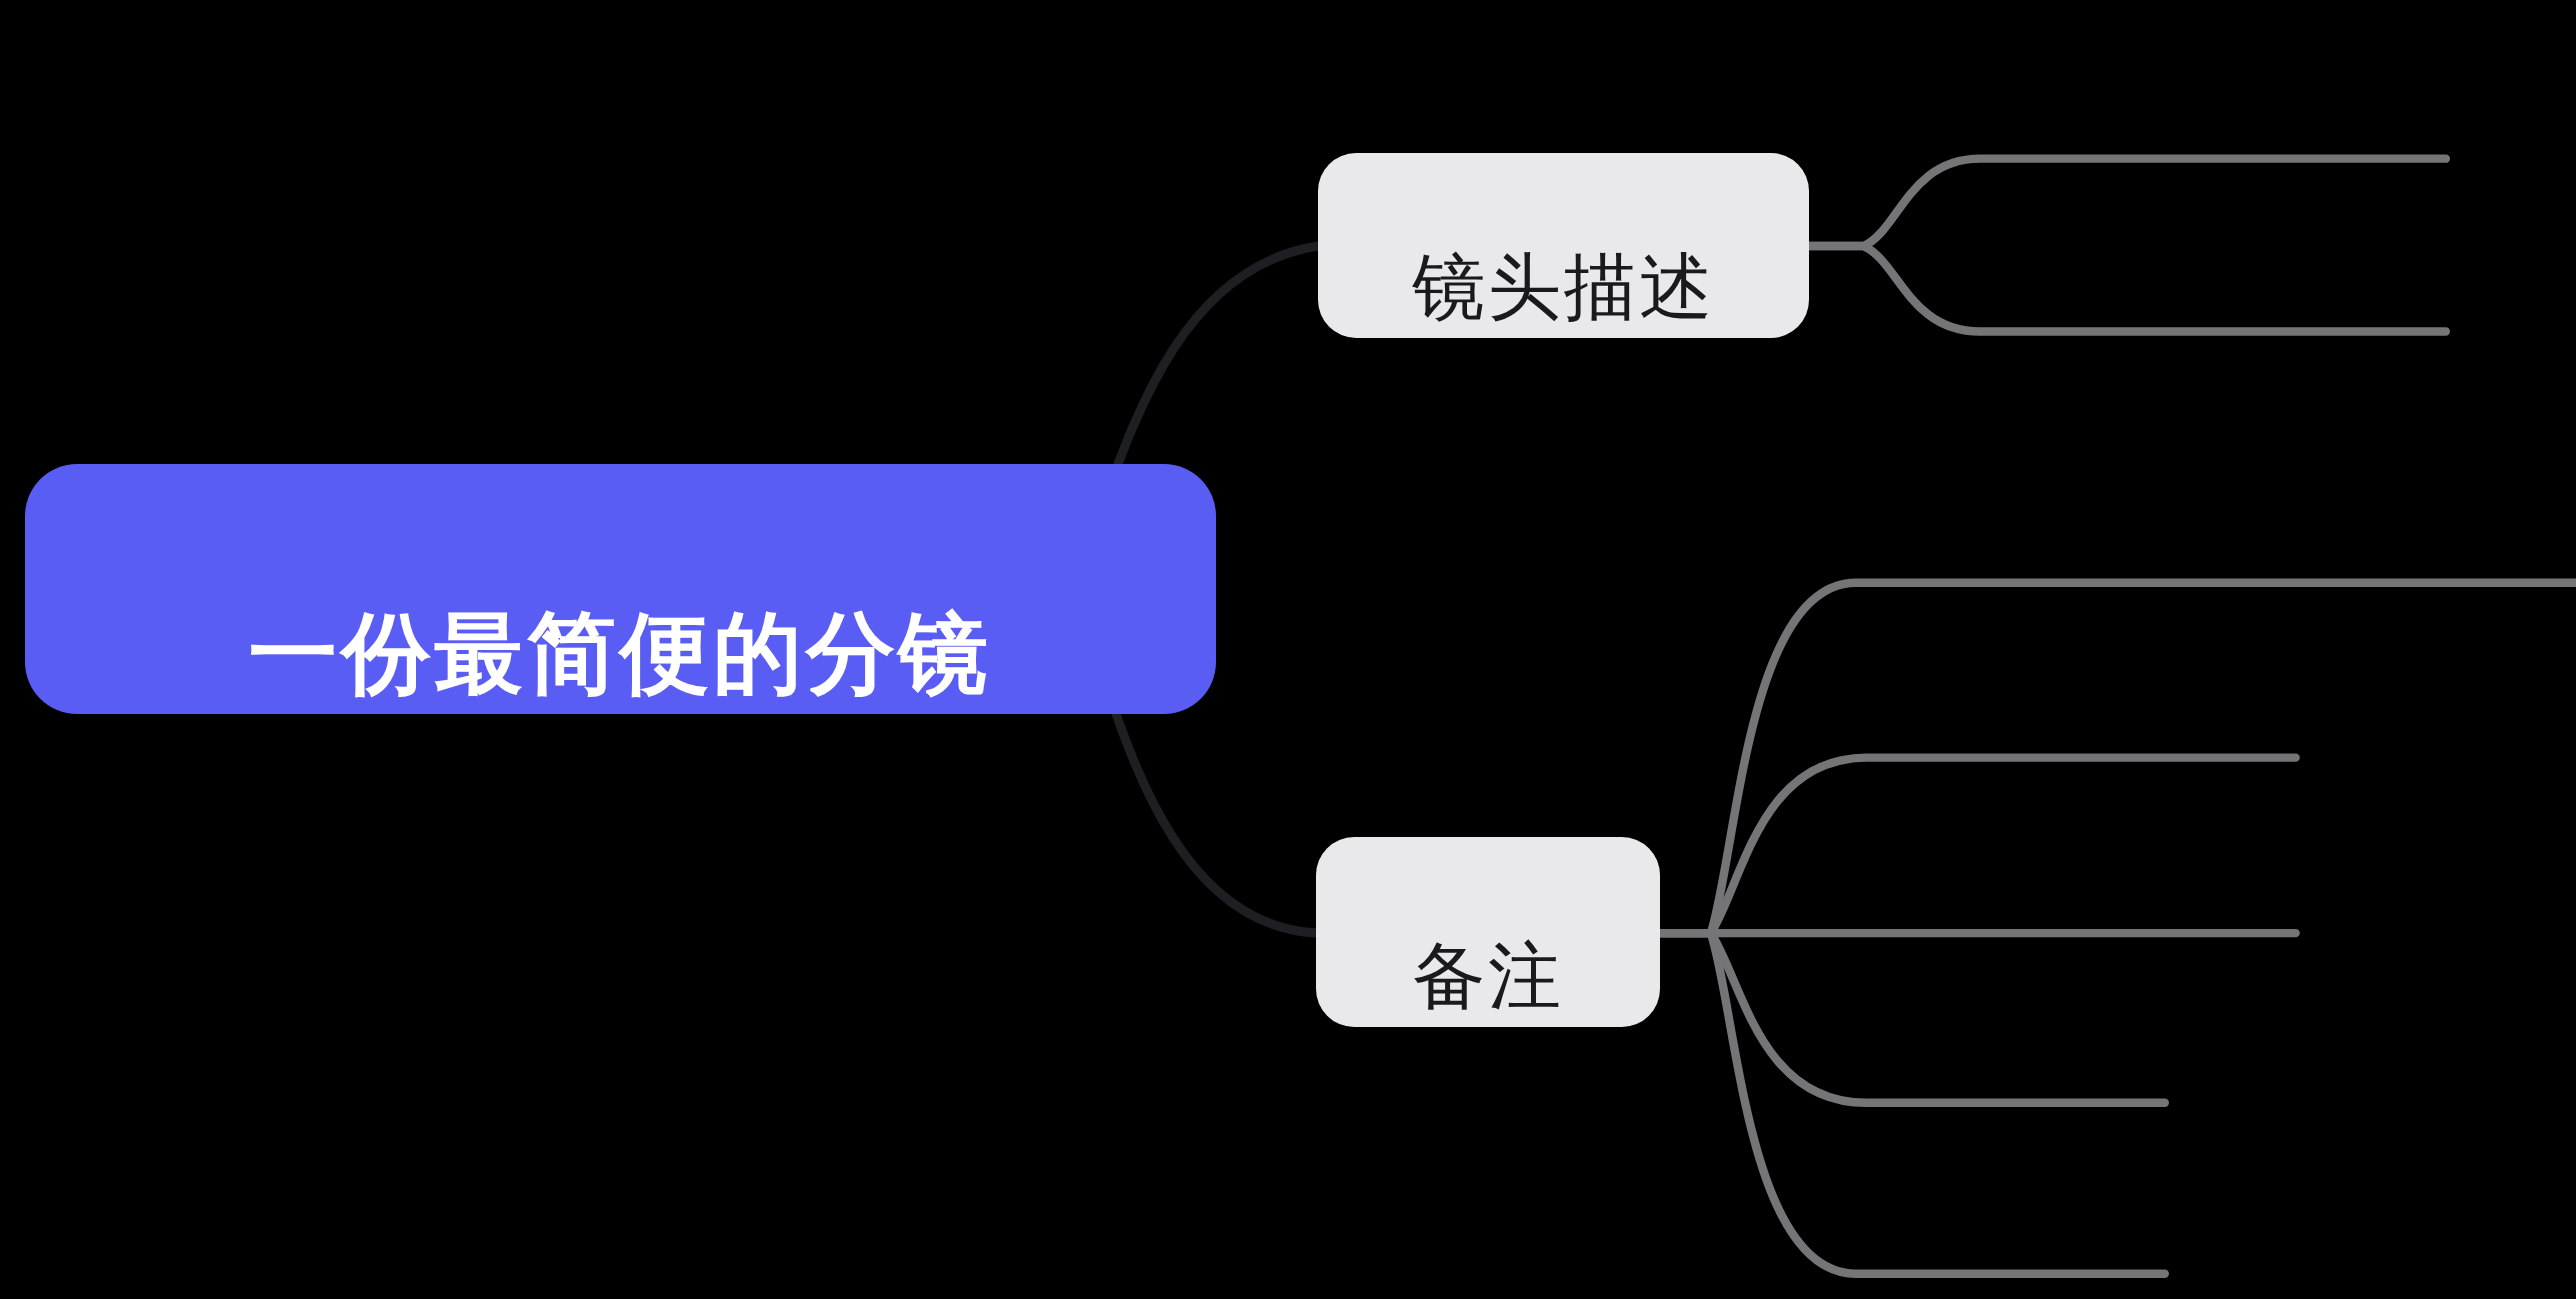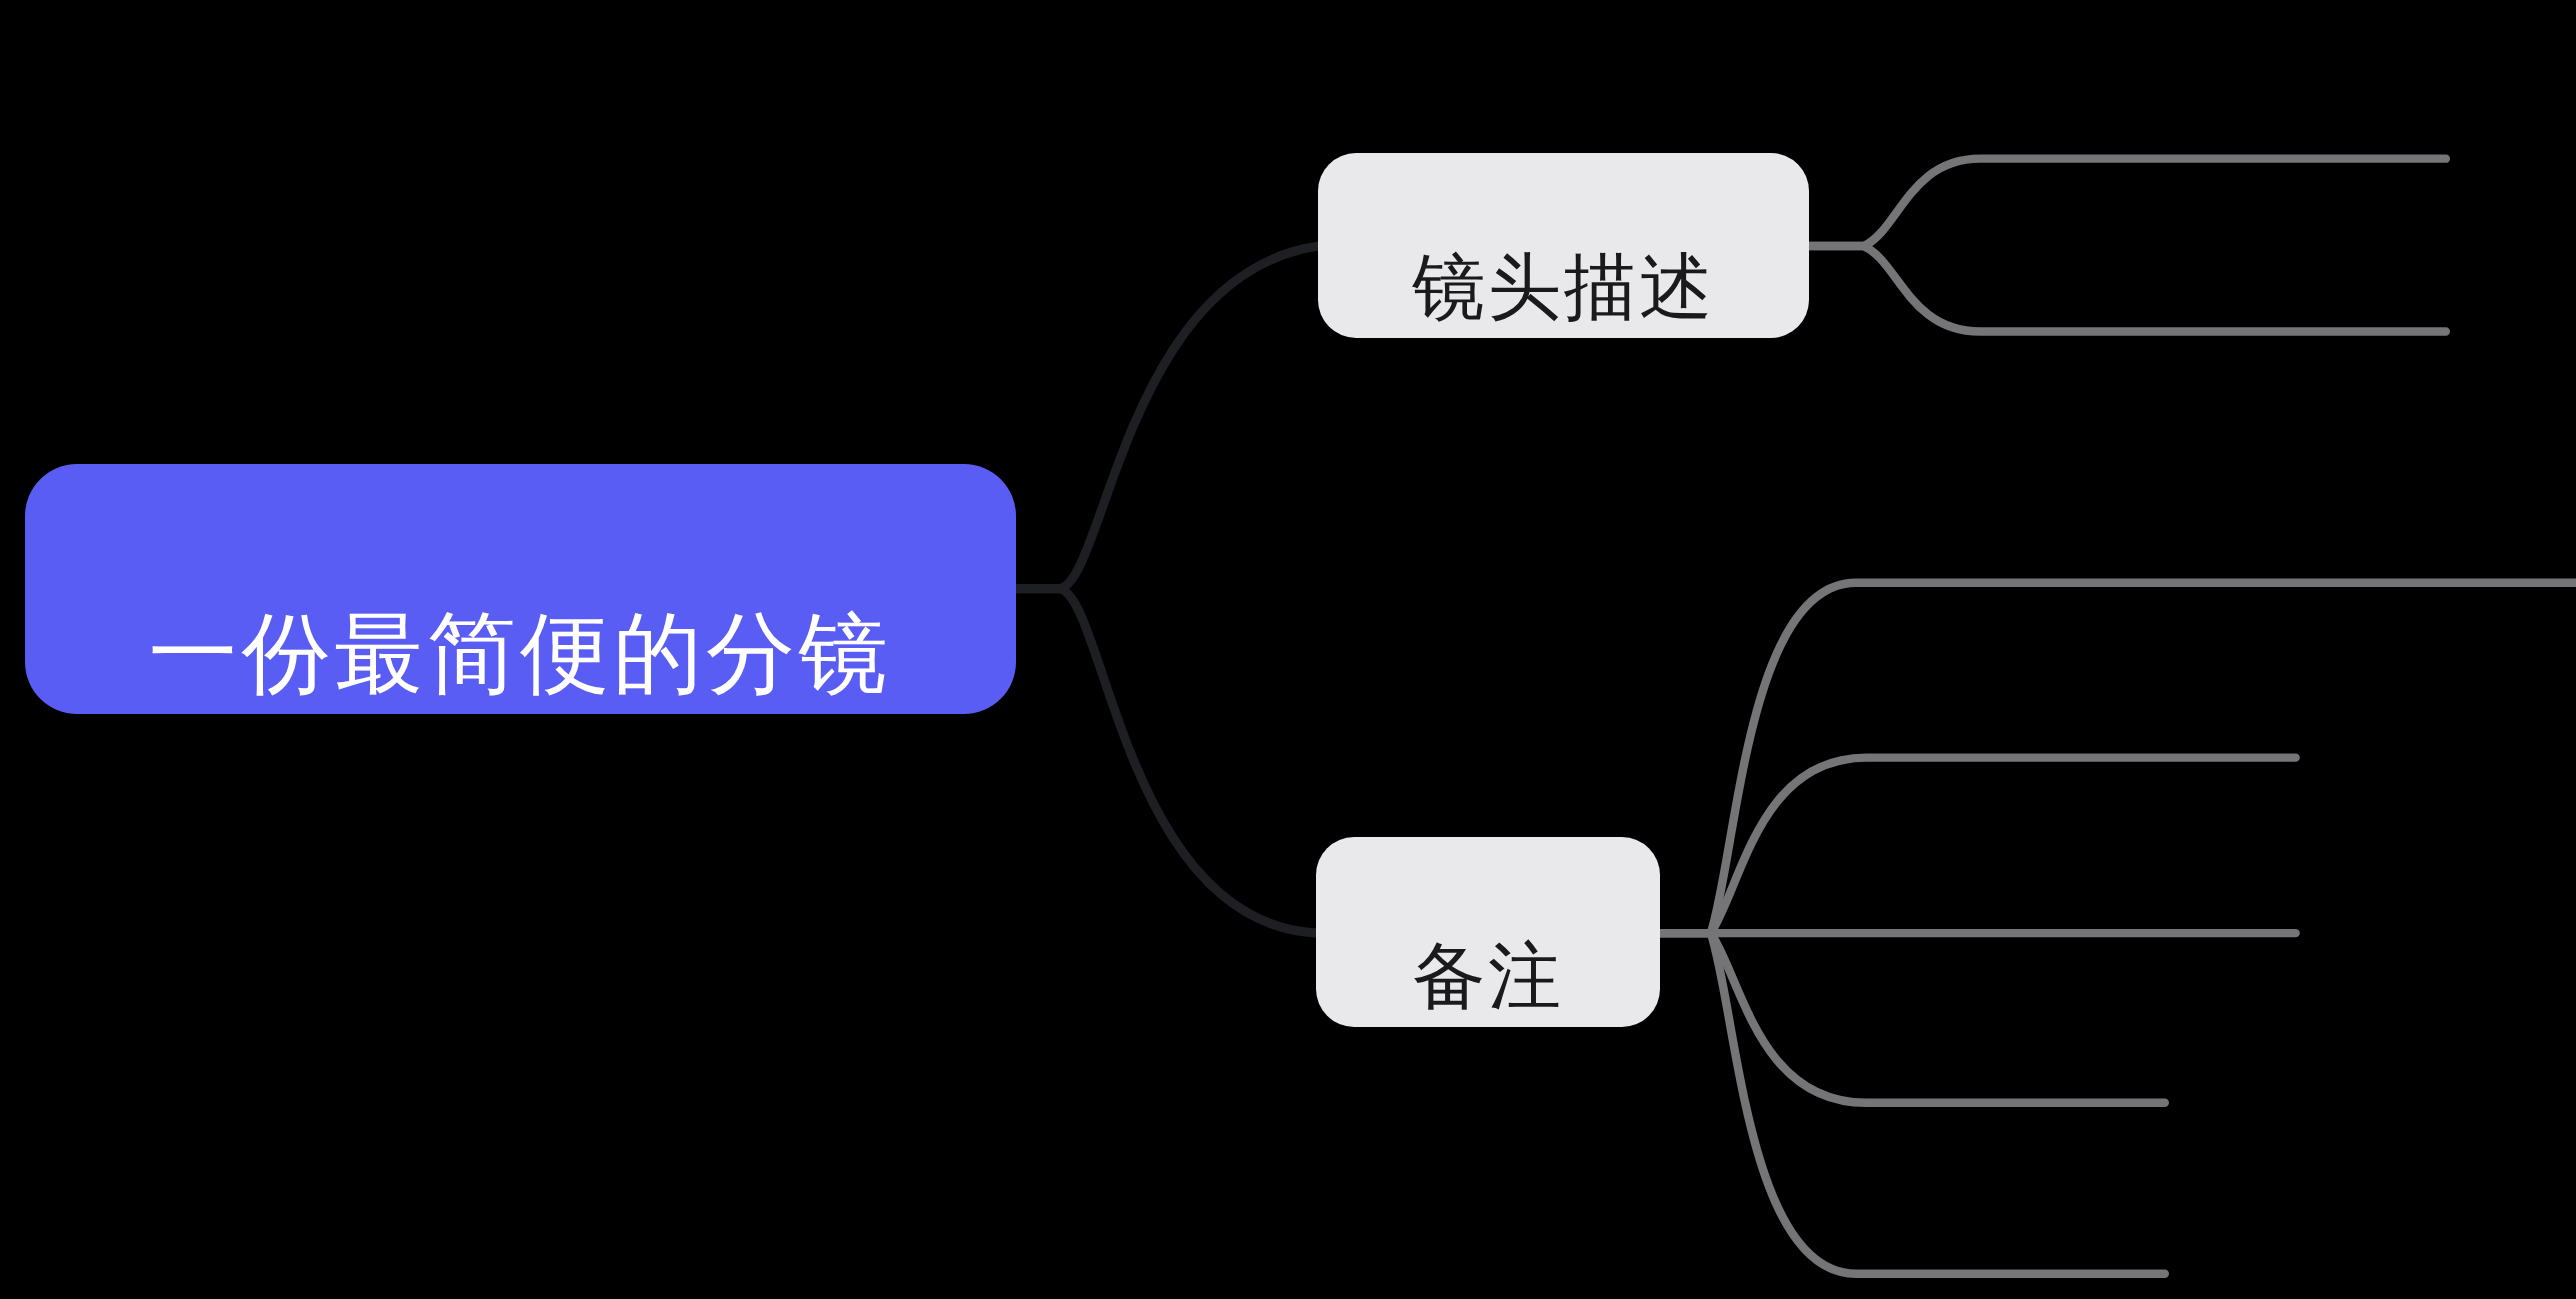--- a/index.html
+++ b/index.html
@@ -43,25 +43,25 @@
     justify-content: center;
     box-sizing: border-box;
     text-align: center;
     white-space: nowrap;
     cursor: default;
     user-select: none;
   }
   .node-root {
     left: 24.6px;
     top: 464px;
-    width: 991px;
+    width: 1191px;
     height: 250px;
     border-radius: 52px;
     font-size: 89px;
-    font-weight: 400;
+    font-weight: 700;
     letter-spacing: 3.9px;
   }
   .node-shot {
     left: 1318px;
     top: 153px;
     width: 491px;
     height: 185px;
     border-radius: 38px;
     font-size: 73px;
     font-weight: 400;

